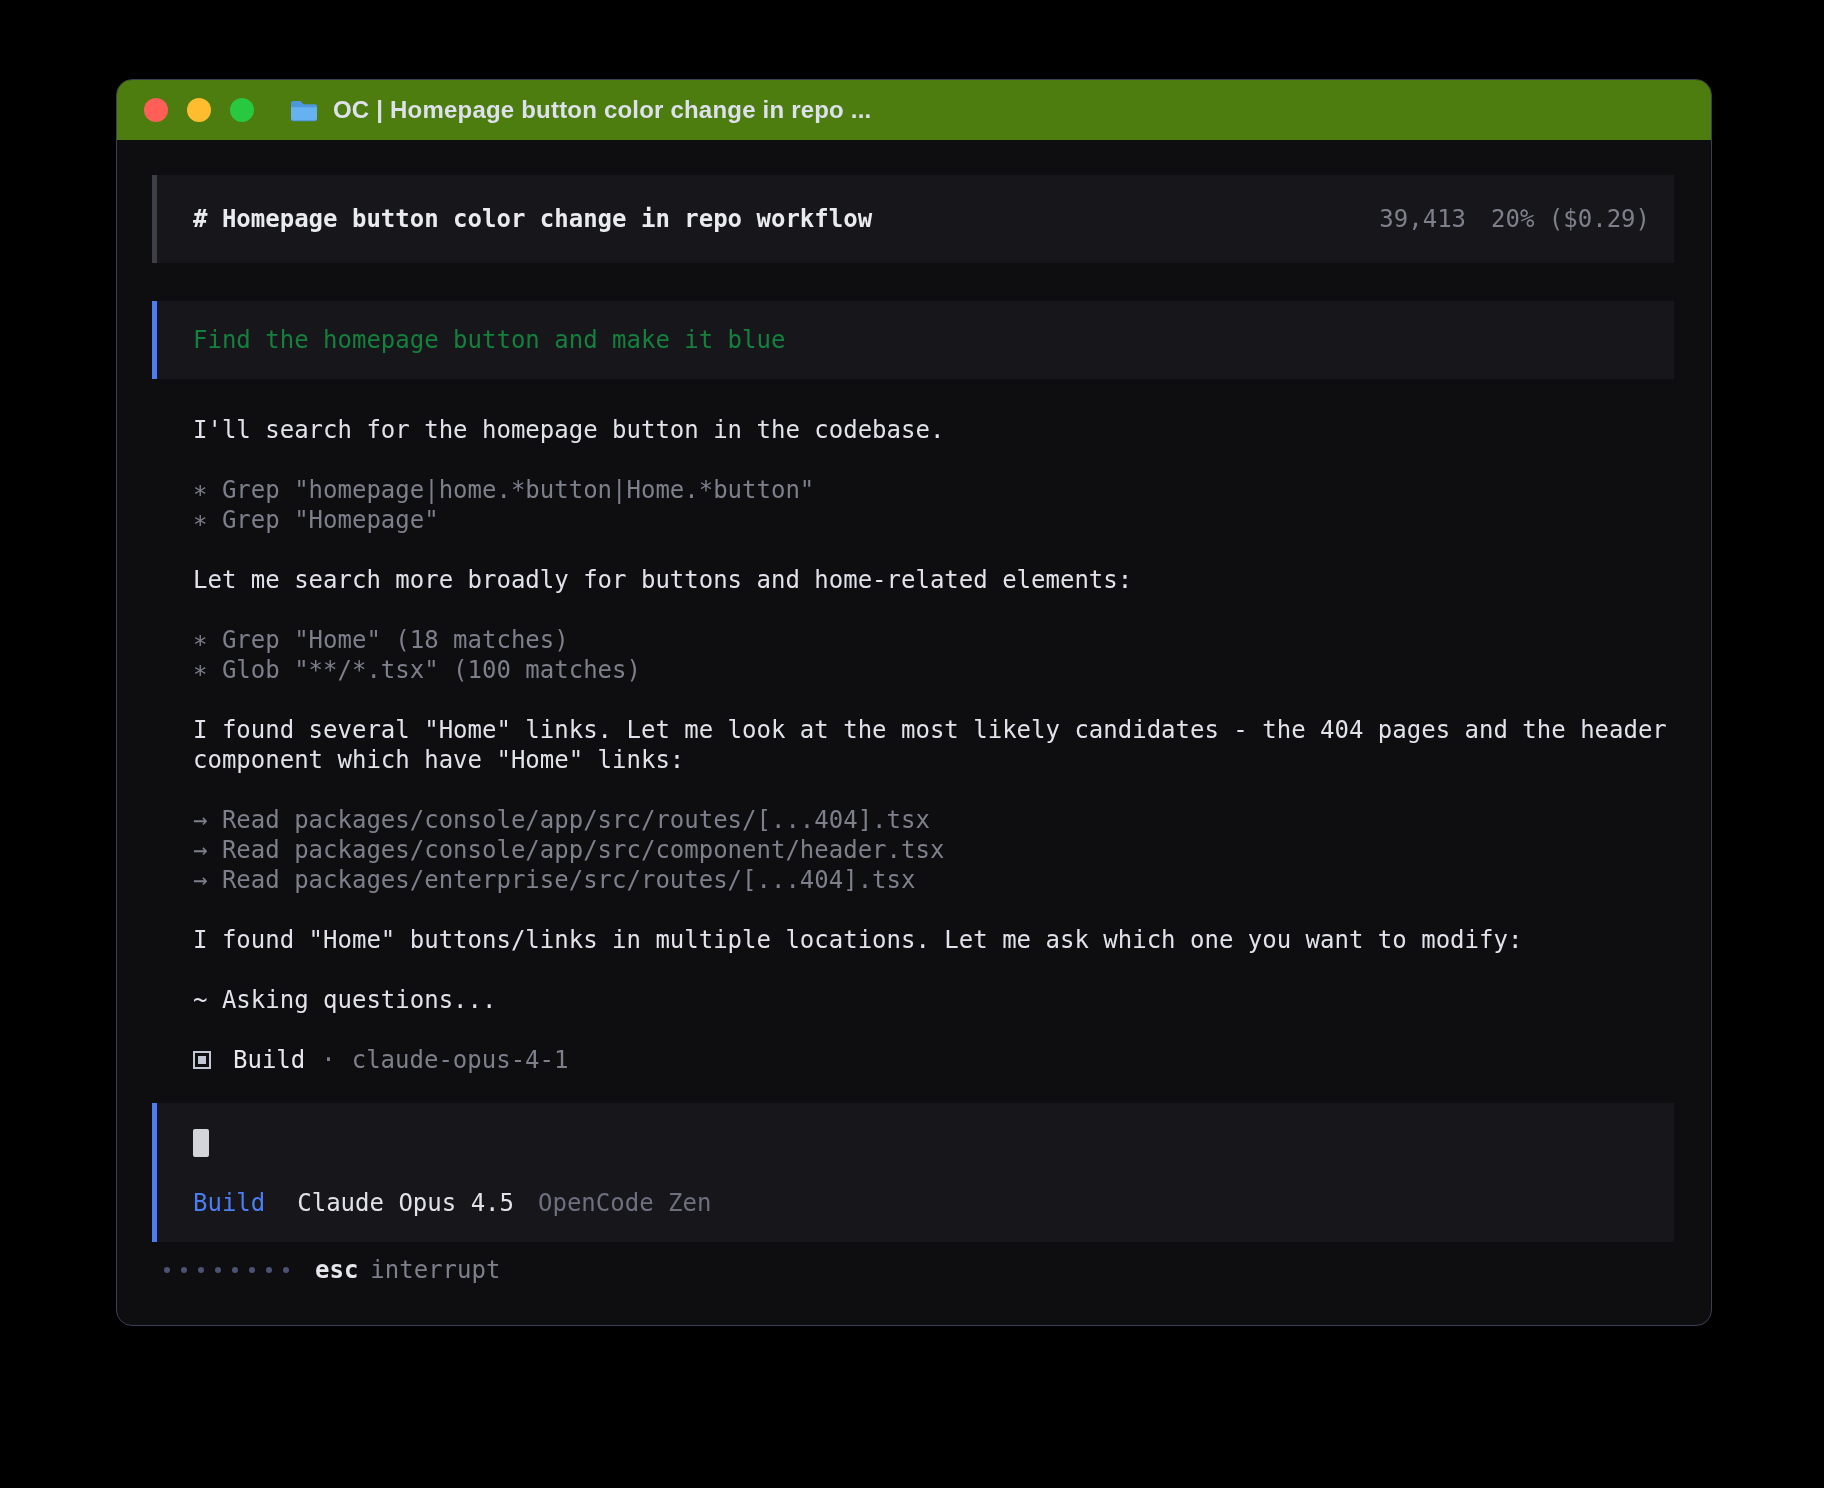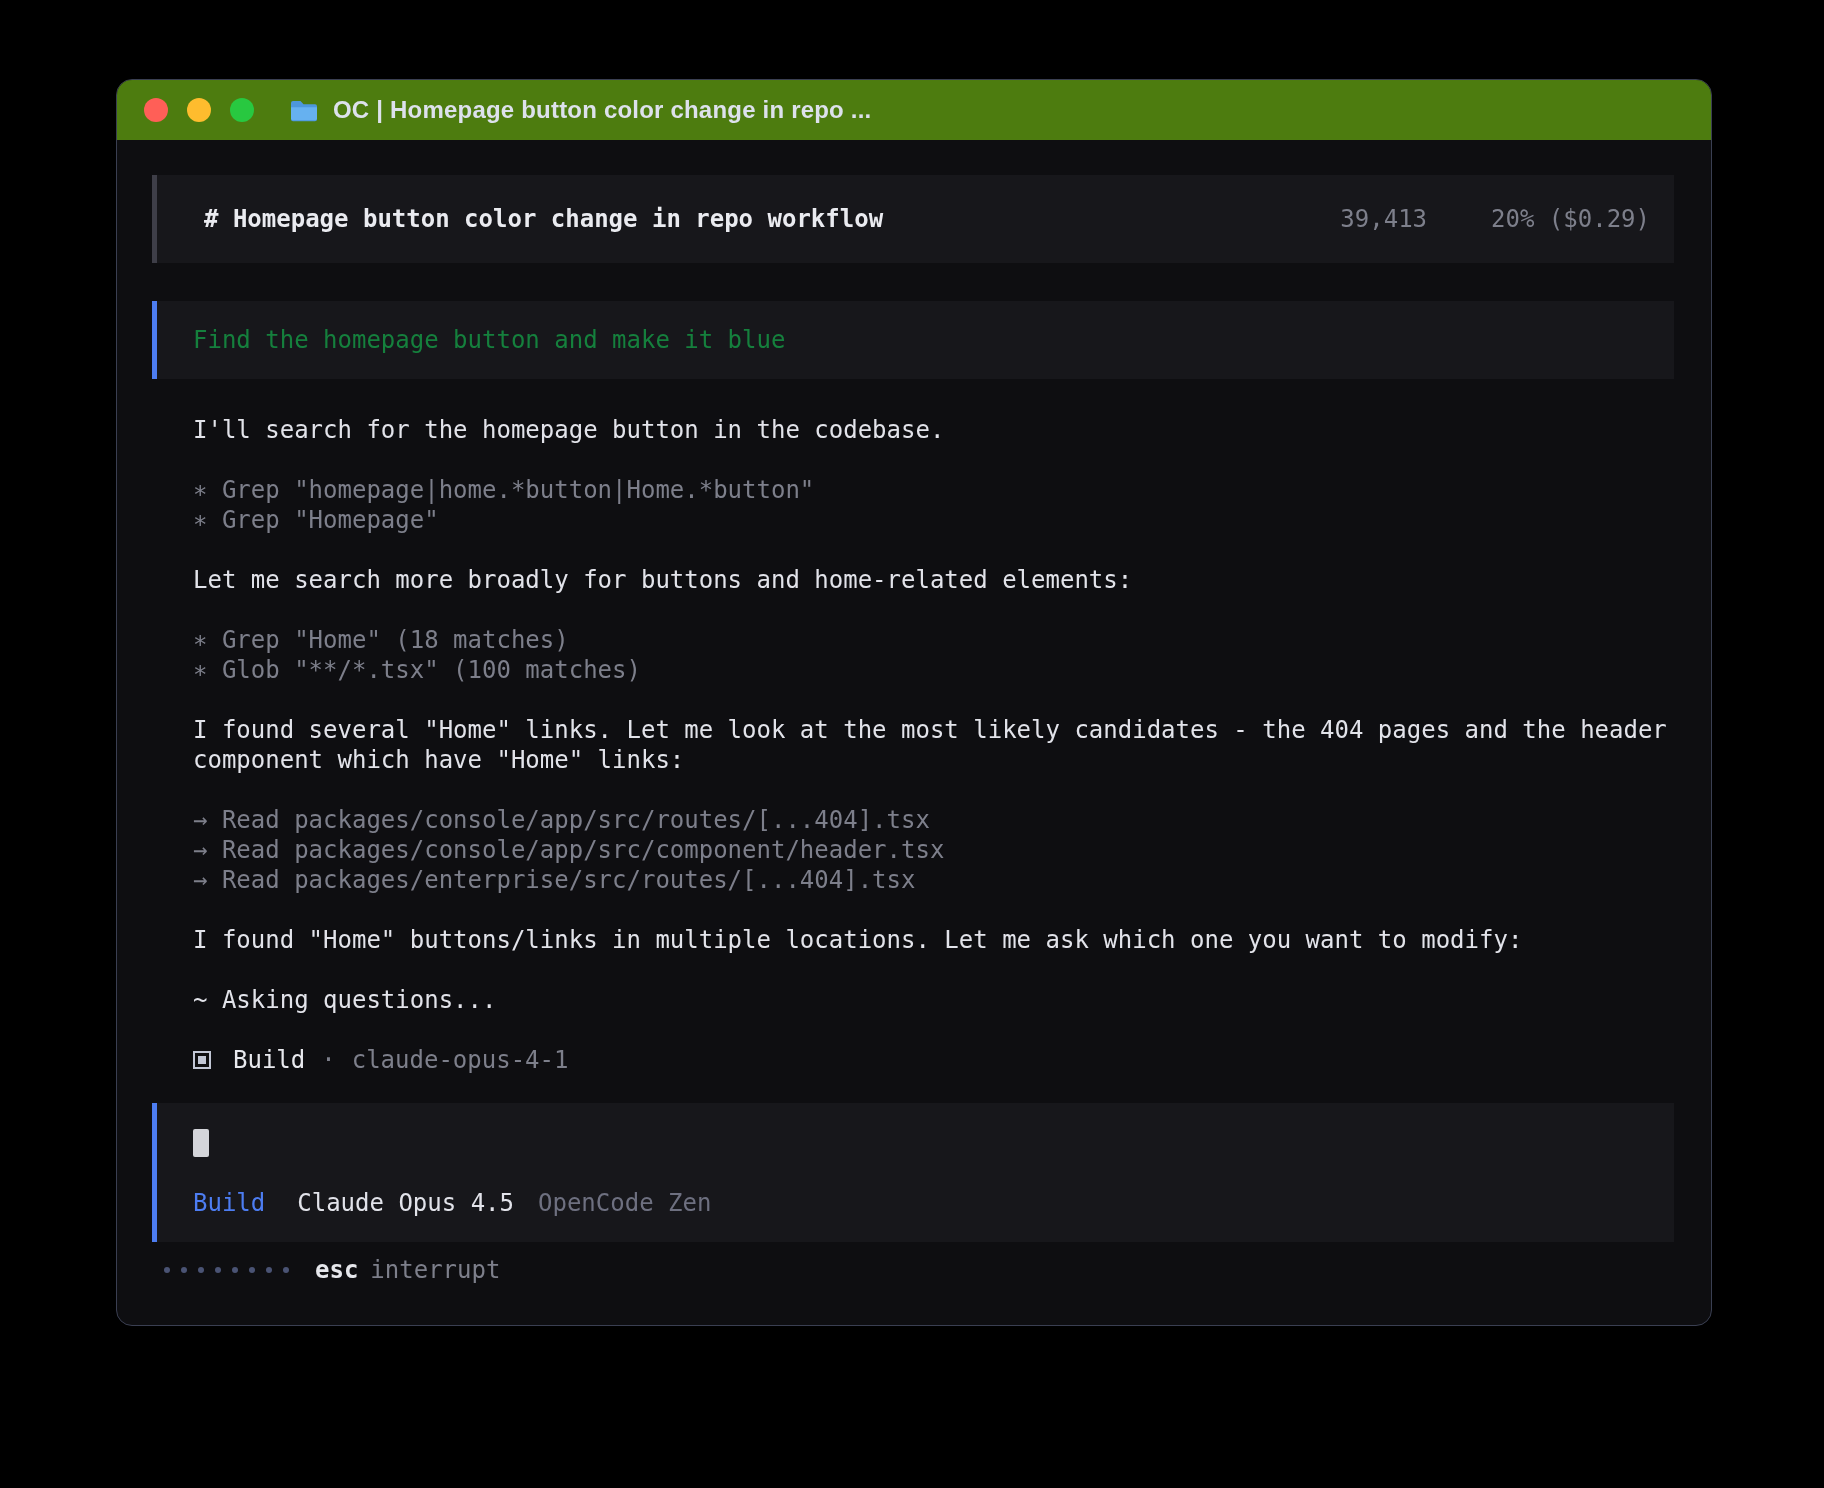--- a/index.html
+++ b/index.html
@@ -30,22 +30,22 @@
     flex:1; padding:35px 37px 0 35px;
     font-family:"DejaVu Sans Mono","Liberation Mono",monospace;
     font-size:24px; line-height:30px; color:#e2e3ea;
   }
 
   .header-box {
     background:#17171b; border-left:5px solid #3e3e48;
     height:88px; display:flex; align-items:center; justify-content:space-between;
     padding:0 24px 0 36px;
   }
-  .header-title { font-weight:bold; color:#eaebf0; white-space:nowrap;margin-left:11px; }
-  .header-stats { color:#7d7f8b; display:flex; gap:64px; white-space:nowrap; }
+  .header-title { font-weight:bold; color:#eaebf0; white-space:nowrap; }
+  .header-stats { color:#7d7f8b; display:flex; gap:25px; white-space:nowrap; }
 
   .user-box {
     margin-top:38px; background:#17171b; border-left:5px solid #4d7df2;
     padding:24px 36px; color:#15803d;
   }
 
   .msg  { margin-left:41px; margin-top:30px; max-width:1483px; }
   .msg.first { margin-top:36px; }
   .tool-group { margin-left:41px; margin-top:30px; color:#7d7f8b; }
   .tool-line { white-space:pre; }

